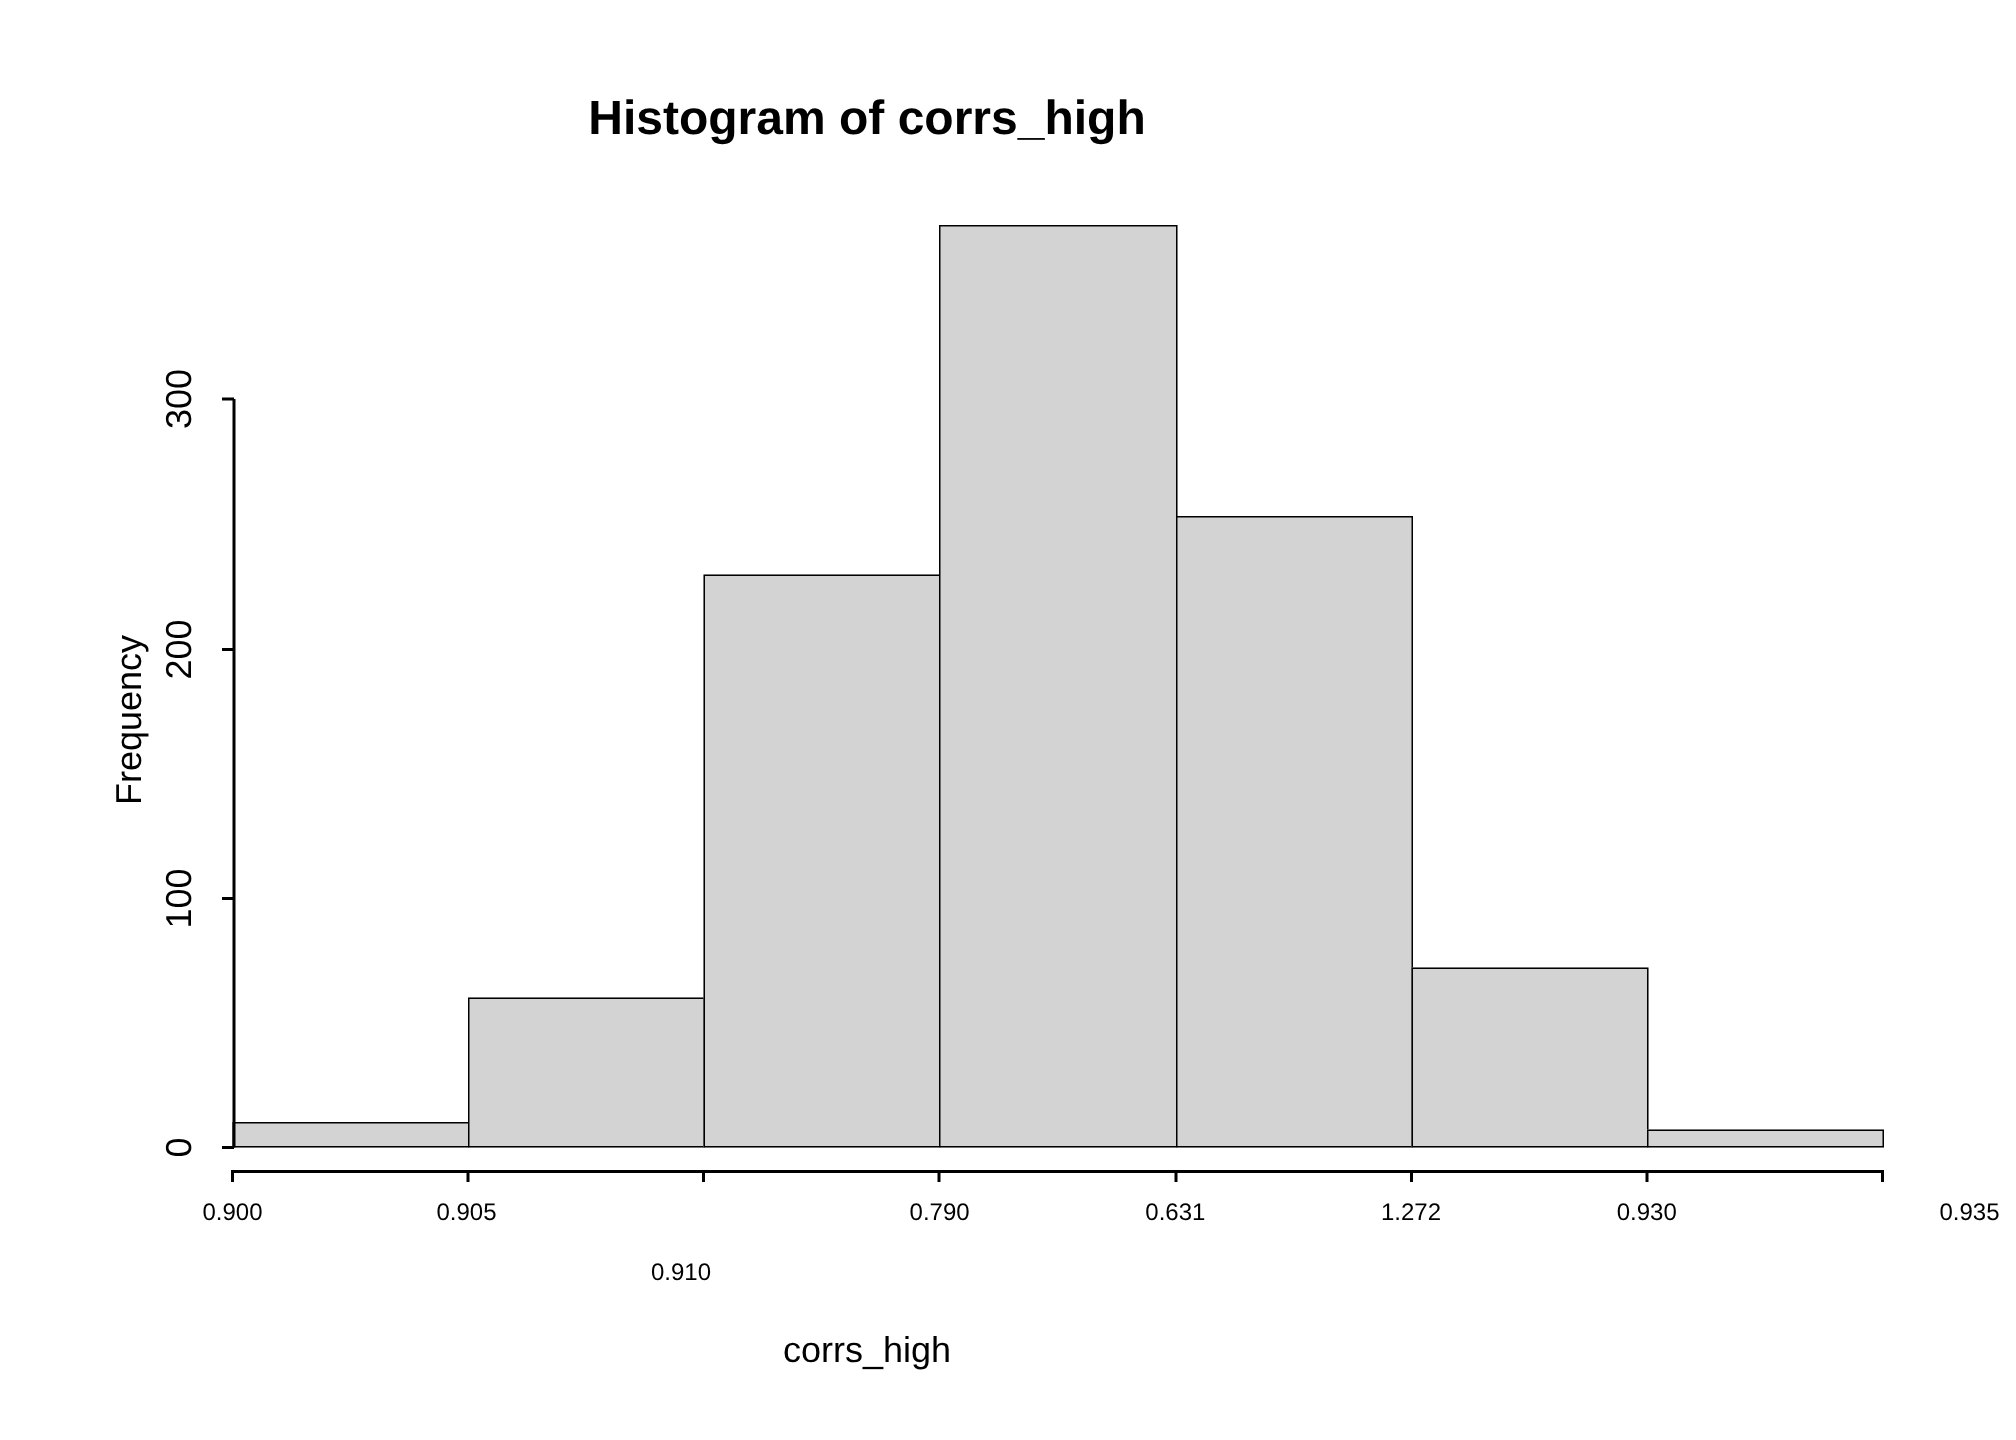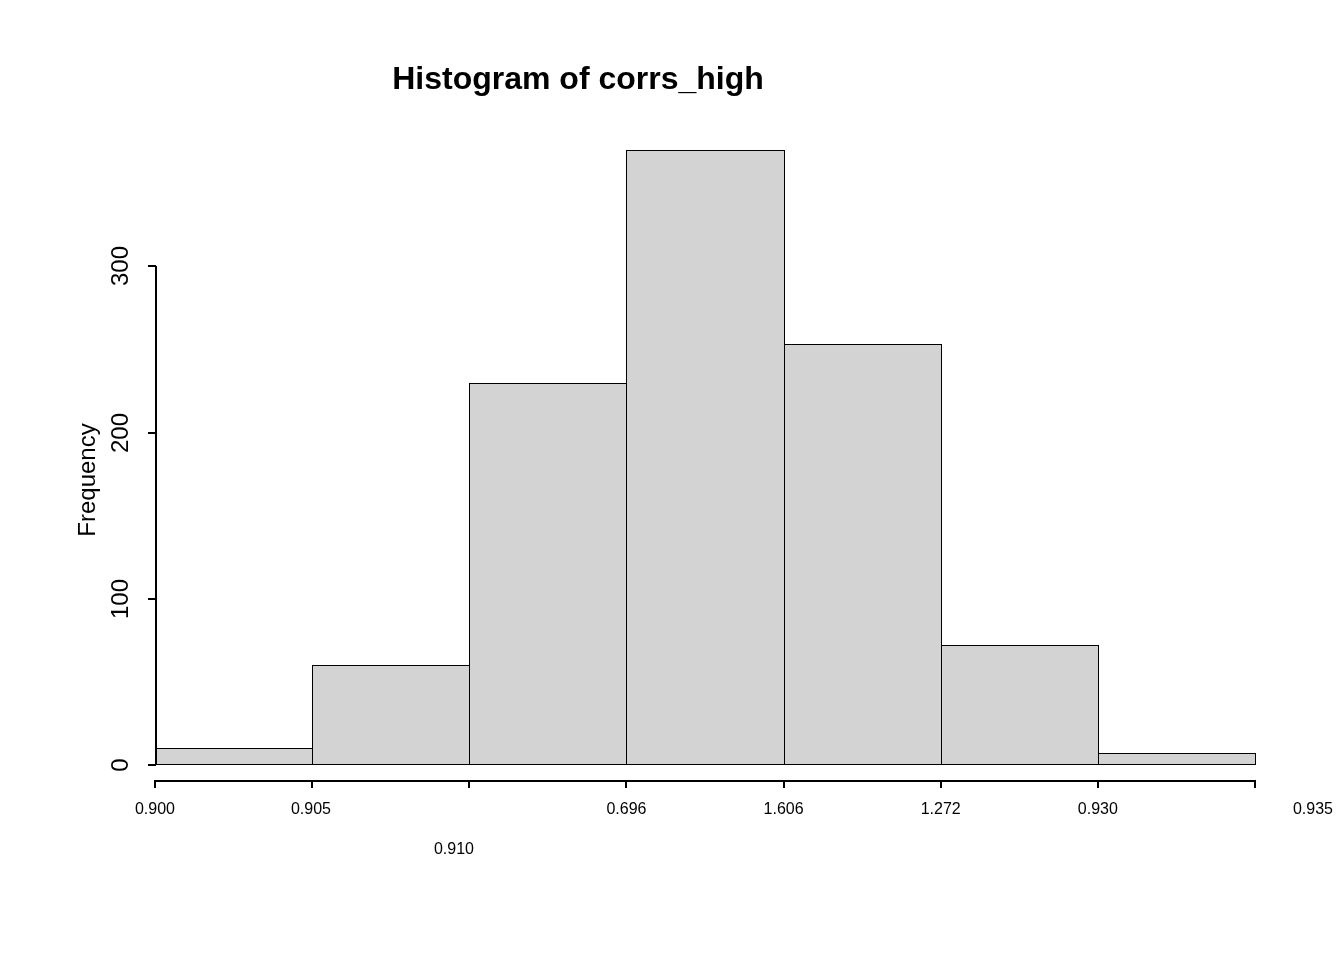--- a/index.html
+++ b/index.html
@@ -96,20 +96,21 @@
       font-size: 16px;
       color: black;
     }
   </style>
 </head>
 <body>
 
 <div class="chart-container">
   <div class="title">Histogram of corrs_high</div>
   <div class="ylabel">Frequency</div>
+  <div class="xlabel">corrs_high</div>
   <div id="bars">
       <div class="bar" style="left: 155px; top: 748.378px; width: 158.143px; height: 16.6216px;"></div>
       <div class="bar" style="left: 312.143px; top: 665.27px; width: 158.143px; height: 99.7297px;"></div>
       <div class="bar" style="left: 469.286px; top: 382.703px; width: 158.143px; height: 382.297px;"></div>
       <div class="bar" style="left: 626.429px; top: 150px; width: 158.143px; height: 615px;"></div>
       <div class="bar" style="left: 783.571px; top: 344.473px; width: 158.143px; height: 420.527px;"></div>
       <div class="bar" style="left: 940.714px; top: 645.324px; width: 158.143px; height: 119.676px;"></div>
       <div class="bar" style="left: 1097.86px; top: 753.365px; width: 158.143px; height: 11.6351px;"></div>
     </div>
   <div id="yaxis">
@@ -125,23 +126,23 @@
     </div>
   <div id="xaxis">
       <div class="x-axis-line" style="left: 155px; width: 1100px;"></div>
       <div class="x-tick" style="left: 154px;"></div>
       <div class="x-tick-label" style="left: 105px;">0.900</div>
       <div class="x-tick" style="left: 311.143px;"></div>
       <div class="x-tick-label" style="left: 261px;">0.905</div>
       <div class="x-tick" style="left: 468.286px;"></div>
       <div class="x-tick-label" style="left: 404px; margin-top: 40px;">0.910</div>
       <div class="x-tick" style="left: 625.429px;"></div>
-      <div class="x-tick-label" style="left: 576.429px;">0.696</div>
+      <div class="x-tick-label" style="left: 576.429px;">0.790</div>
       <div class="x-tick" style="left: 782.571px;"></div>
-      <div class="x-tick-label" style="left: 733.571px;">1.606</div>
+      <div class="x-tick-label" style="left: 733.571px;">0.631</div>
       <div class="x-tick" style="left: 939.714px;"></div>
       <div class="x-tick-label" style="left: 890.714px;">1.272</div>
       <div class="x-tick" style="left: 1096.86px;"></div>
       <div class="x-tick-label" style="left: 1047.86px;">0.930</div>
       <div class="x-tick" style="left: 1254px;"></div>
       <div class="x-tick-label" style="left: 1263px;">0.935</div>
     </div>
 </div>
 
 </body></html>

